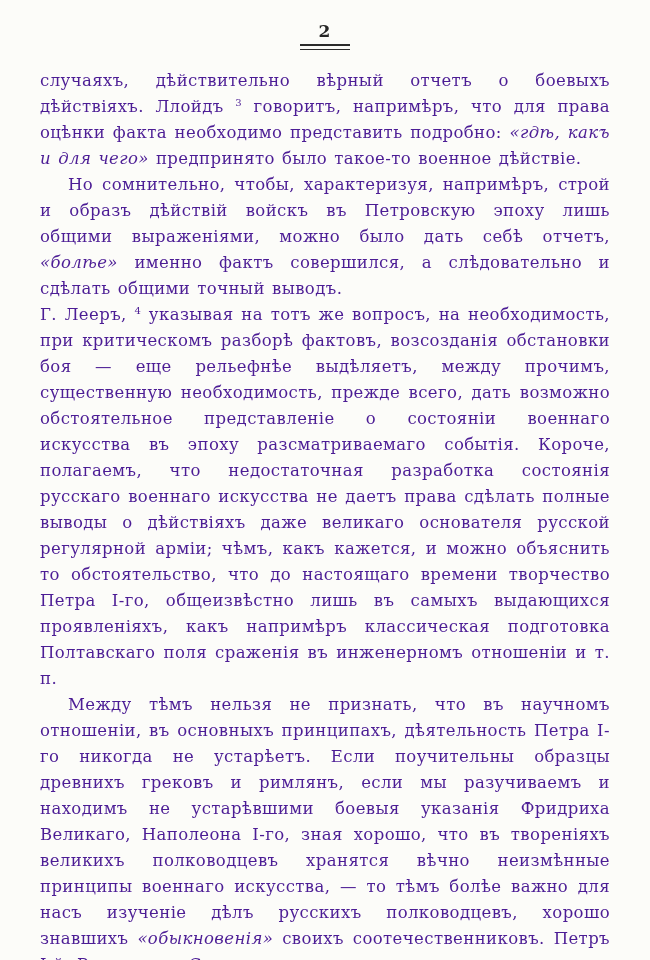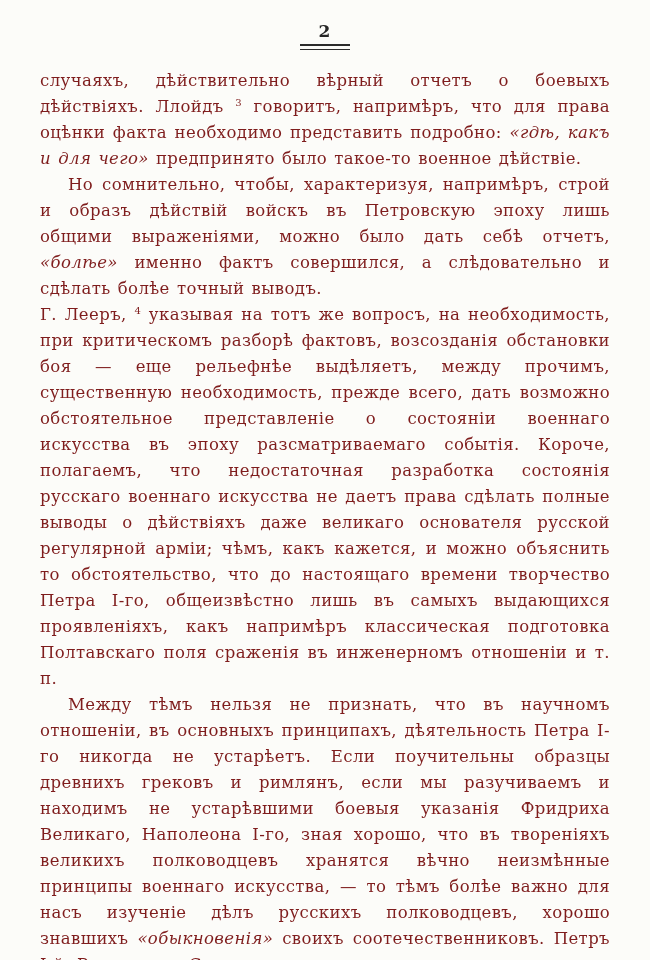--- a/index.html
+++ b/index.html
@@ -44,21 +44,21 @@
   .text-block {
     width: 570px;
   }
   .para {
     margin: 0;
     text-align: justify;
     font-size: 16.5px;
     line-height: 26px;
     letter-spacing: 0.4px;
     word-spacing: 1.5px;
-    color: #7f1d1d;
+    color: #4c1d95;
   }
   .para.indent {
     text-indent: 28px;
   }
   .para .italic {
     font-style: italic;
   }
   .para sup {
     font-size: 10px;
     line-height: 0;
@@ -68,17 +68,17 @@
 </head>
 <body>
 
 <div class="page">
   <div class="page-header">
     <span class="page-number">2</span>
     <div class="page-number-rule"></div>
   </div>
   <div class="text-block">
       <p class="para"><span>случаяхъ, дѣйствительно вѣрный отчетъ о боевыхъ дѣйствіяхъ. Ллойдъ </span><sup>3</sup><span> говоритъ, напримѣръ, что для права оцѣнки факта необходимо представить подробно: </span><span class="italic">«гдѣ, какъ и для чего»</span><span> предпринято было такое-то военное дѣйствіе.</span></p>
-      <p class="para indent"><span>Но сомнительно, чтобы, характеризуя, напримѣръ, строй и образъ дѣйствій войскъ въ Петровскую эпоху лишь общими выраженіями, можно было дать себѣ отчетъ, </span><span class="italic">«болѣе»</span><span> именно фактъ совершился, а слѣдовательно и сдѣлать болѣе точный выводъ.</span></p>
+      <p class="para indent"><span>Но сомнительно, чтобы, характеризуя, напримѣръ, строй и образъ дѣйствій войскъ въ Петровскую эпоху лишь общими выраженіями, можно было дать себѣ отчетъ, </span><span class="italic">«болѣе»</span><span> именно фактъ совершился, а слѣдовательно и сдѣлать общими точный выводъ.</span></p>
       <p class="para"><span>Г. Лееръ, </span><sup>4</sup><span> указывая на тотъ же вопросъ, на необходимость, при критическомъ разборѣ фактовъ, возсозданія обстановки боя — еще рельефнѣе выдѣляетъ, между прочимъ, существенную необходимость, прежде всего, дать возможно обстоятельное представленіе о состояніи военнаго искусства въ эпоху разсматриваемаго событія. Короче, полагаемъ, что недостаточная разработка состоянія русскаго военнаго искусства не даетъ права сдѣлать полные выводы о дѣйствіяхъ даже великаго основателя русской регулярной арміи; чѣмъ, какъ кажется, и можно объяснить то обстоятельство, что до настоящаго времени творчество Петра I-го, общеизвѣстно лишь въ самыхъ выдающихся проявленіяхъ, какъ напримѣръ классическая подготовка Полтавскаго поля сраженія въ инженерномъ отношеніи и т. п.</span></p>
       <p class="para indent"><span>Между тѣмъ нельзя не признать, что въ научномъ отношеніи, въ основныхъ принципахъ, дѣятельность Петра I-го никогда не устарѣетъ. Если поучительны образцы древнихъ грековъ и римлянъ, если мы разучиваемъ и находимъ не устарѣвшими боевыя указанія Фридриха Великаго, Наполеона I-го, зная хорошо, что въ твореніяхъ великихъ полководцевъ хранятся вѣчно неизмѣнные принципы военнаго искусства, — то тѣмъ болѣе важно для насъ изученіе дѣлъ русскихъ полководцевъ, хорошо знавшихъ </span><span class="italic">«обыкновенія»</span><span> своихъ соотечественниковъ. Петръ I-й, Румянцевъ, Суворовъ, мало того,</span></p>
     </div>
 </div>
 
 </body></html>

